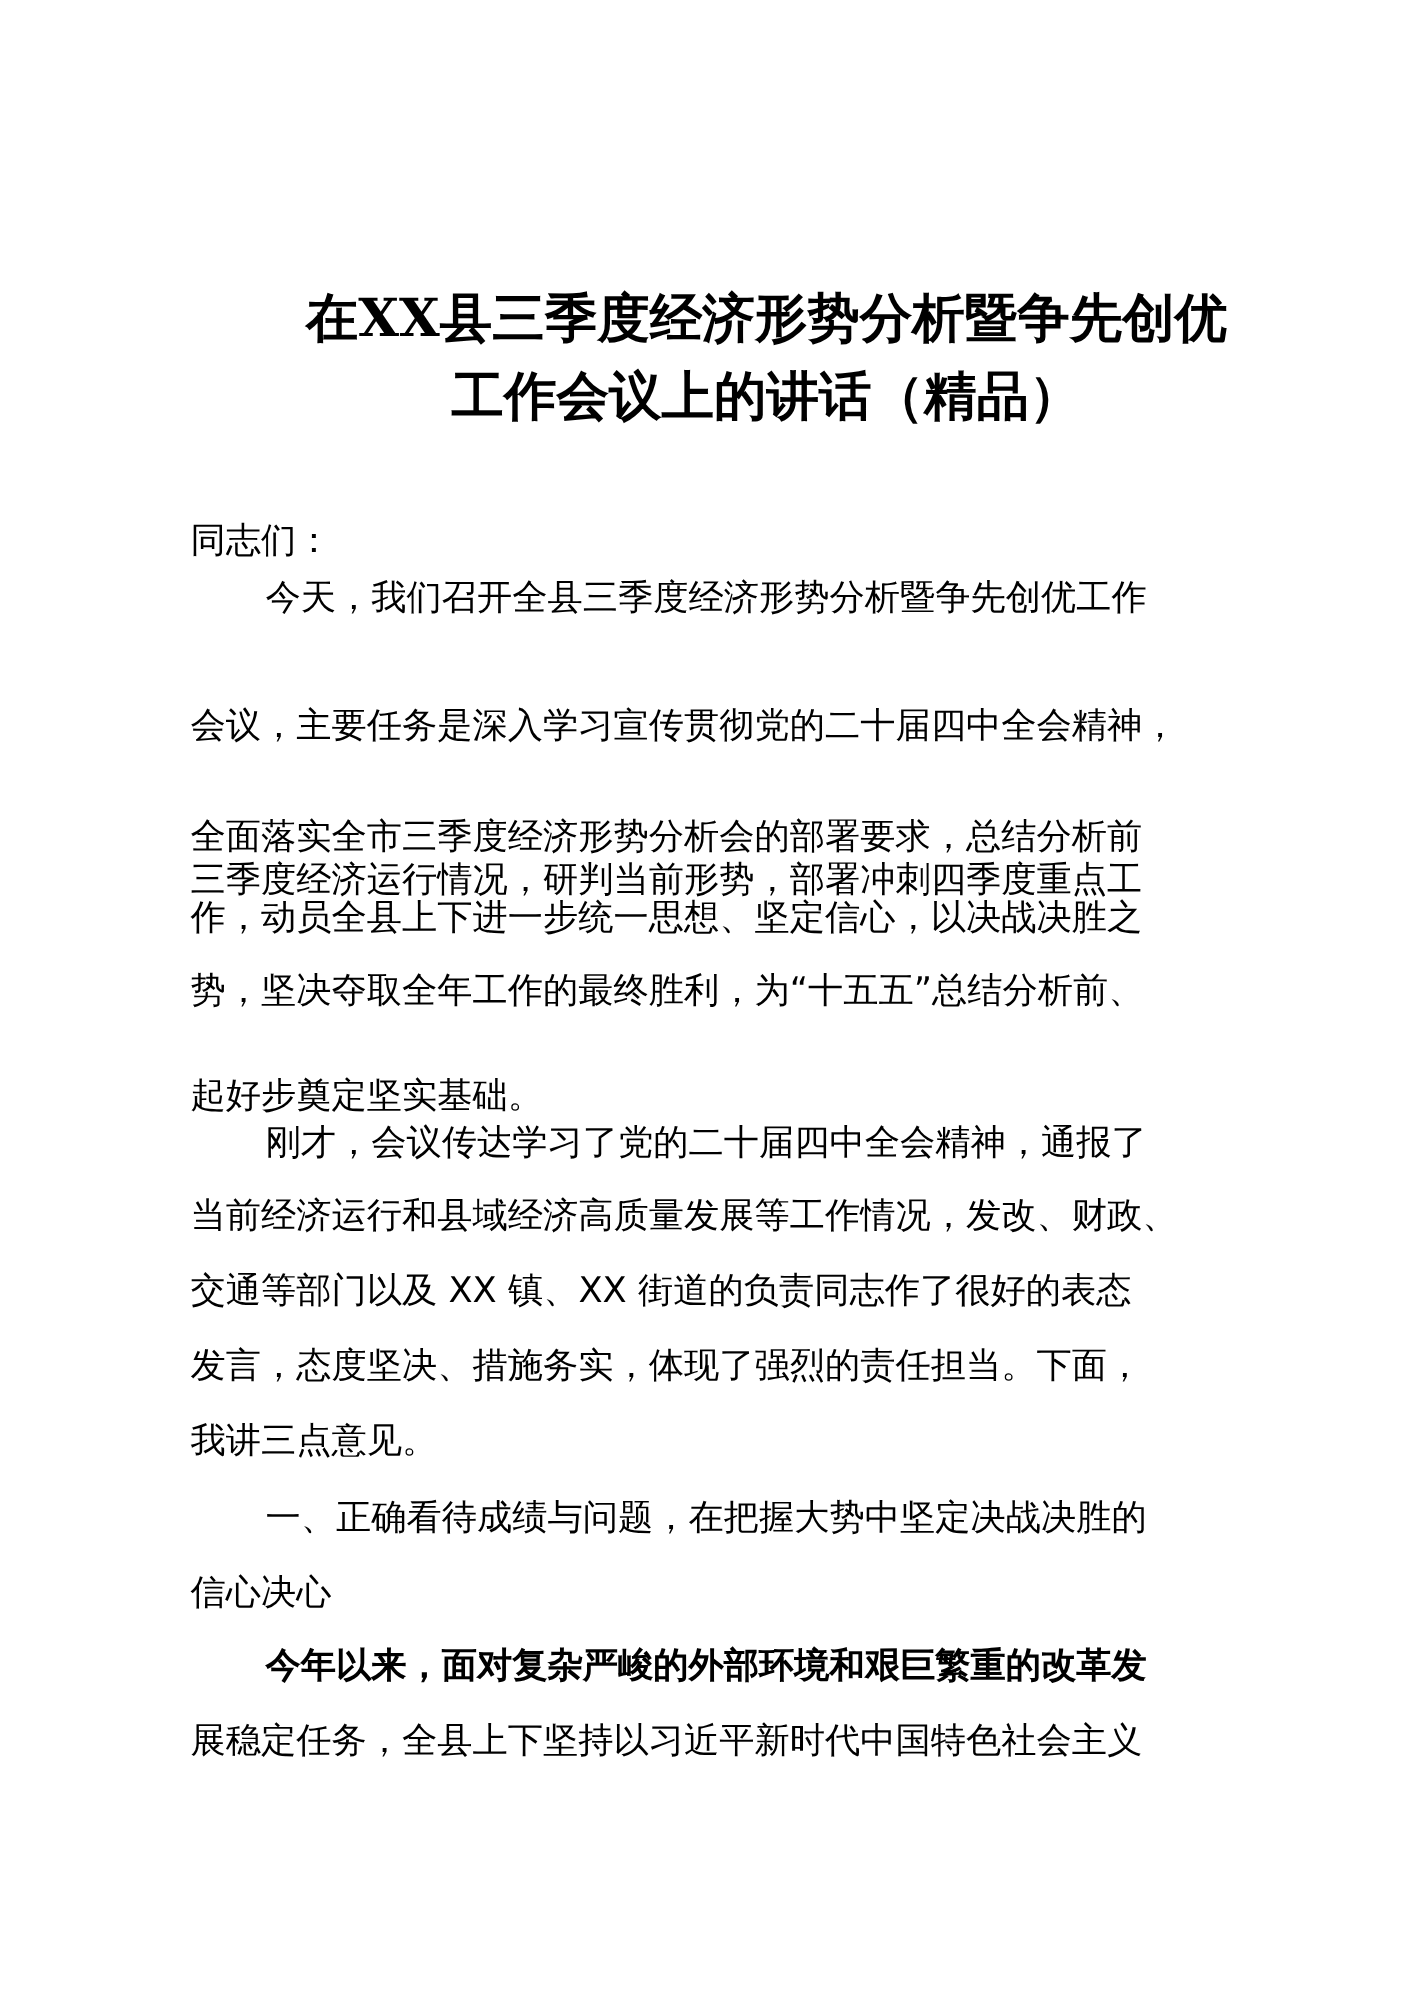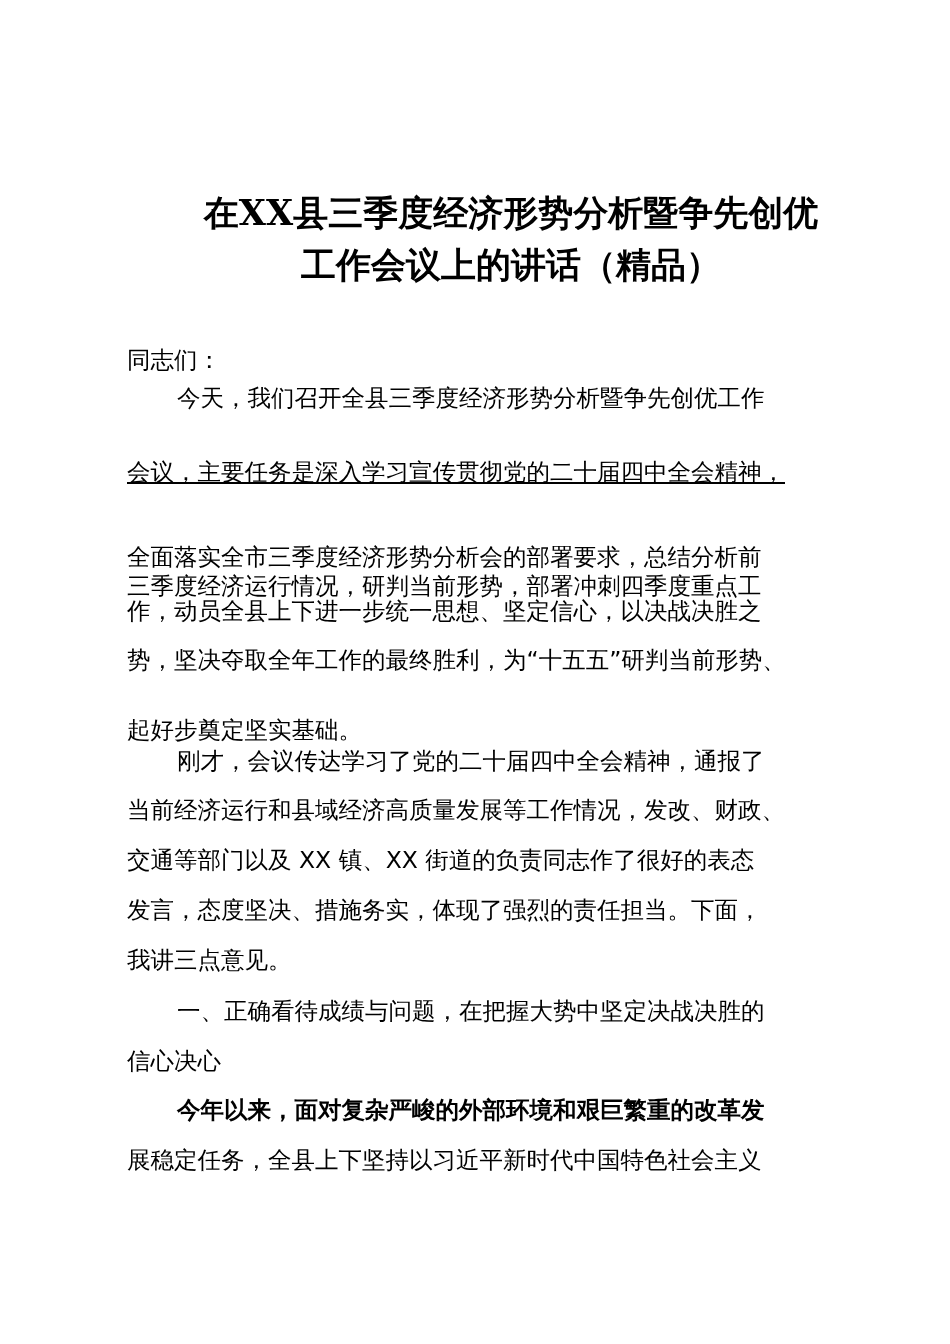--- a/index.html
+++ b/index.html
@@ -16,25 +16,25 @@
 <body>
 
 <div>
 
   <div class="title" style="top:193px;">在XX县三季度经济形势分析暨争先创优</div>
   <div class="title" style="top:245px;">工作会议上的讲话（精品）</div>
 
   <div class="line" style="top:345px;">同志们：</div>
 
   <div class="line indent" style="top:383px;">今天，我们召开全县三季度经济形势分析暨争先创优工作</div>
-  <div class="line" style="top:457px;text-decoration:underline;">会议，主要任务是深入学习宣传贯彻党的二十届四中全会精神，</div>
+  <div class="line" style="top:468px;">会议，主要任务是深入学习宣传贯彻党的二十届四中全会精神，</div>
   <div class="line" style="top:498px;margin-top:44px;">全面落实全市三季度经济形势分析会的部署要求，总结分析前</div>
   <div class="line" style="top:547px;margin-top:24px;">三季度经济运行情况，研判当前形势，部署冲刺四季度重点工</div>
   <div class="line" style="top:596px;">作，动员全县上下进一步统一思想、坚定信心，以决战决胜之</div>
-  <div class="line" style="top:645px;">势，坚决夺取全年工作的最终胜利，为“十五五”研判当前形势、</div>
+  <div class="line" style="top:645px;">势，坚决夺取全年工作的最终胜利，为“十五五”总结分析前、</div>
   <div class="line" style="top:715px;">起好步奠定坚实基础。</div>
 
   <div class="line indent" style="top:746px;">刚才，会议传达学习了党的二十届四中全会精神，通报了</div>
   <div class="line" style="top:795px;">当前经济运行和县域经济高质量发展等工作情况，发改、财政、</div>
   <div class="line" style="top:845px;">交通等部门以及 XX 镇、XX 街道的负责同志作了很好的表态</div>
   <div class="line" style="top:895px;">发言，态度坚决、措施务实，体现了强烈的责任担当。下面，</div>
   <div class="line" style="top:945px;">我讲三点意见。</div>
 
   <div class="line indent bold" style="top:996px;">一、正确看待成绩与问题，在把握大势中坚定决战决胜的</div>
   <div class="line bold" style="top:1046px;">信心决心</div>

